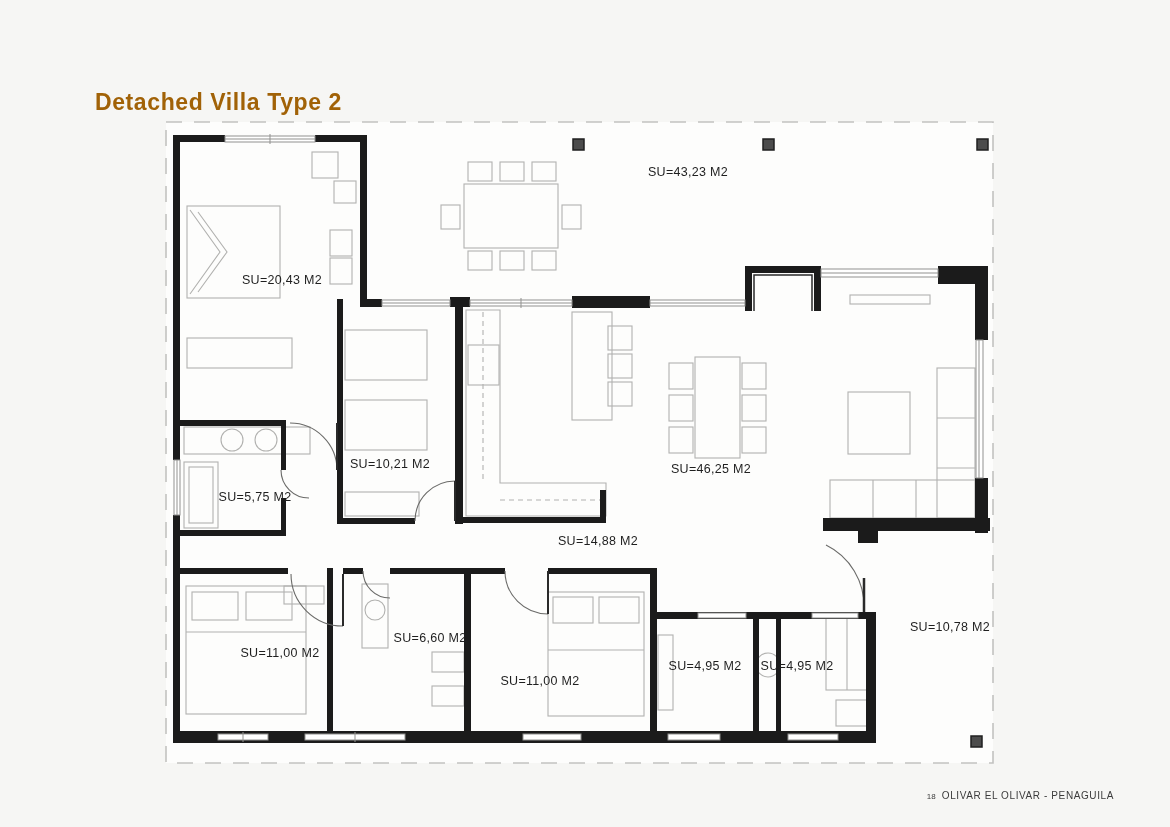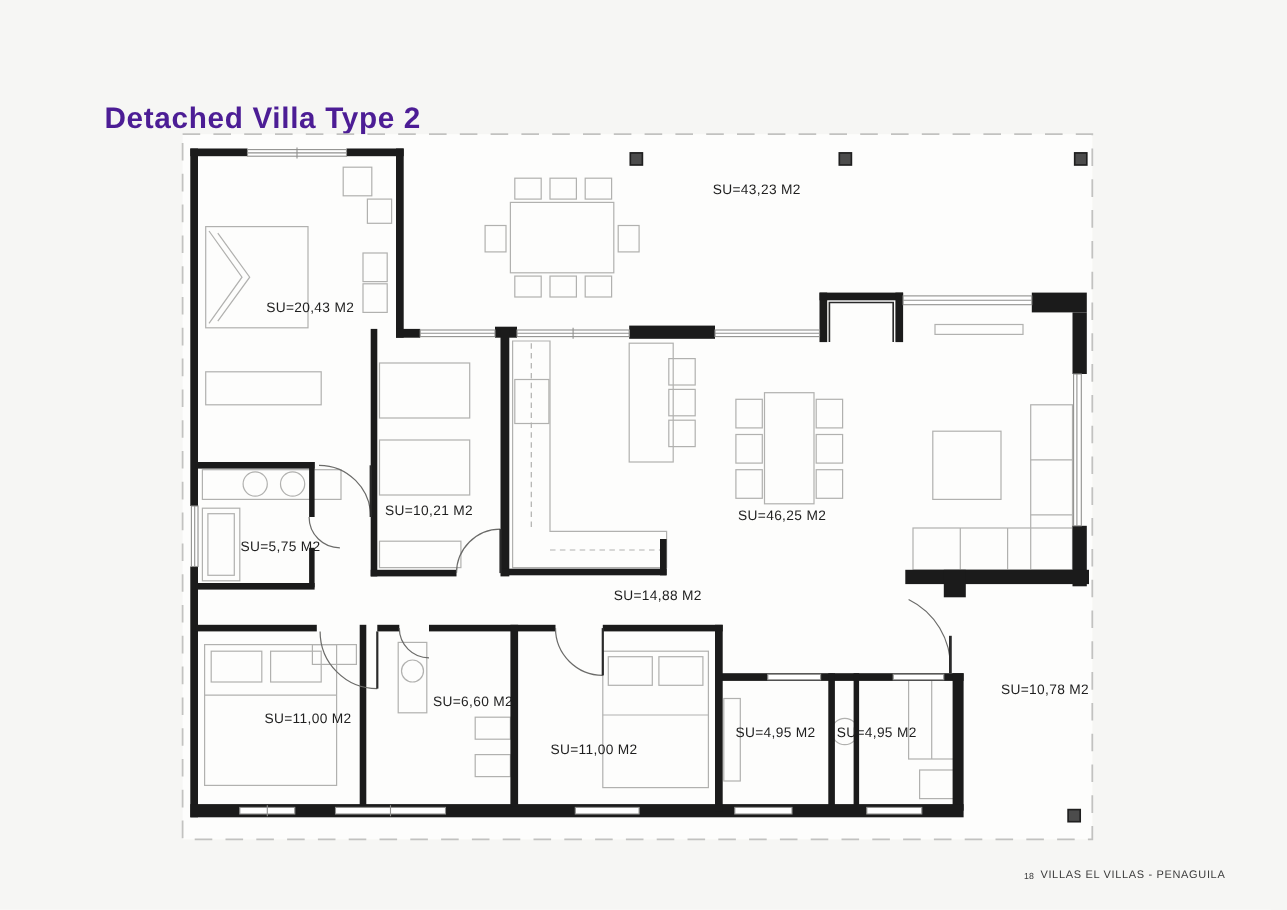--- a/index.html
+++ b/index.html
@@ -3,22 +3,22 @@
 <meta charset="utf-8">
 <style>
   html,body{margin:0;padding:0;}
   body{
     width:1170px;height:827px;position:relative;overflow:hidden;
     background:#f6f6f4;
     font-family:"Liberation Sans",sans-serif;
   }
   .page-title{
     position:absolute;left:95px;top:74px;
-    font-size:27px;font-weight:bold;letter-spacing:.6px;
-    color:#4c1d95;
+    font-size:23px;font-weight:bold;letter-spacing:.6px;
+    color:#a16207;
     text-align:center;
   }
   .plan-wrap{position:absolute;inset:0;}
   svg{position:absolute;left:0;top:0;}
   .footer{
     position:absolute;top:790px;right:56px;
     font-size:10px;letter-spacing:.6px;color:#3b3b3b;
     display:flex;align-items:flex-end;gap:6px;
   }
   .footer .pagenum{font-size:8px;letter-spacing:0;}
@@ -295,14 +295,14 @@
     <text class="room-label" x="540" y="685">SU=11,00 M2</text>
     <text class="room-label" x="705" y="670">SU=4,95 M2</text>
     <text class="room-label" x="797" y="670">SU=4,95 M2</text>
     <text class="room-label" x="950" y="631">SU=10,78 M2</text>
   </g>
 </svg>
 </div>
 
 <div class="footer">
   <span class="pagenum">18</span>
-  <span>VILLAS EL VILLAS - PENAGUILA</span>
+  <span>OLIVAR EL OLIVAR - PENAGUILA</span>
 </div>
 
 </body></html>

